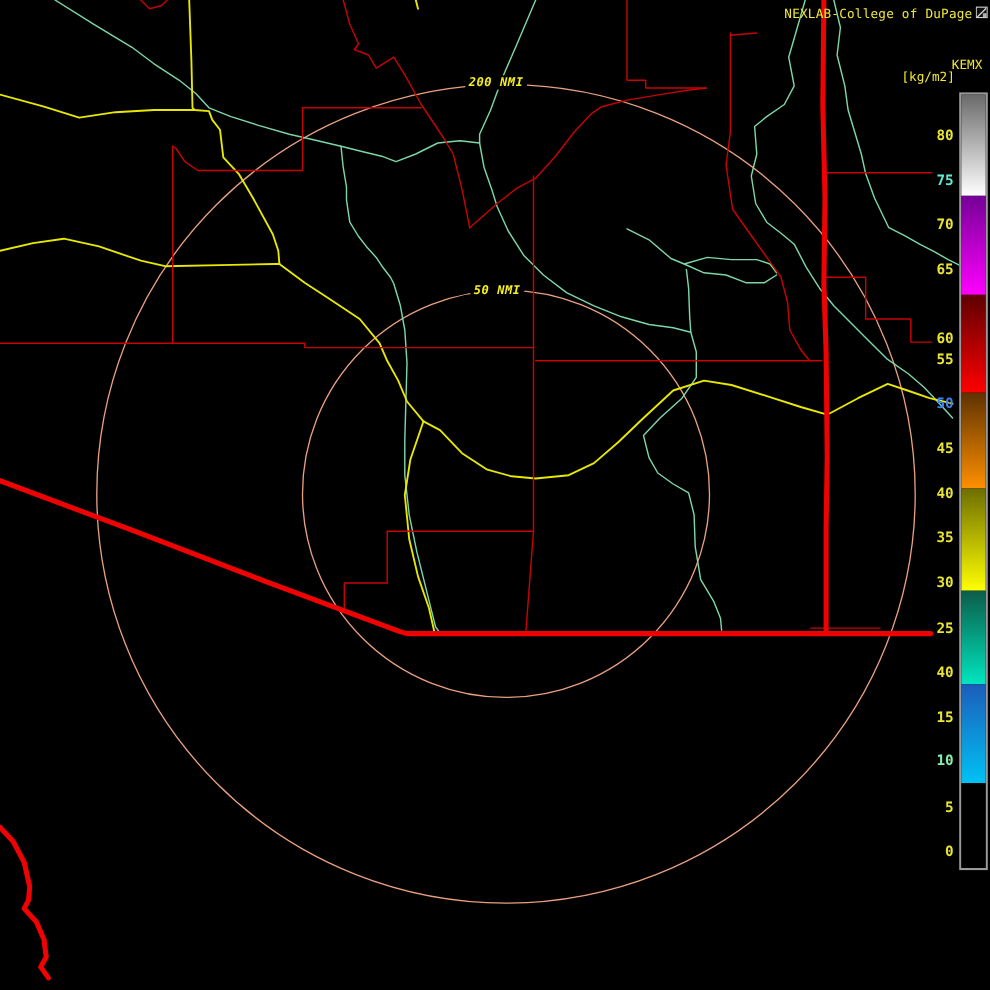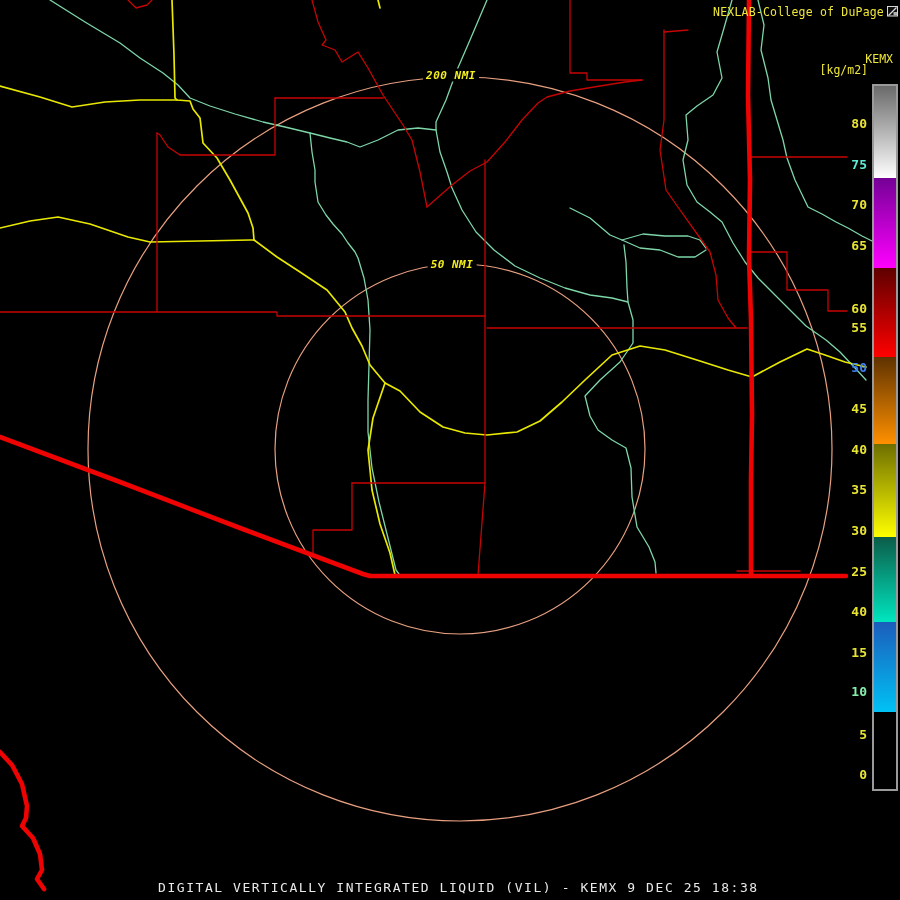--- a/index.html
+++ b/index.html
@@ -101,14 +101,13 @@
       <div class="cb-label" style="top: 482px; color: rgb(232, 228, 52);">35</div>
       <div class="cb-label" style="top: 523px; color: rgb(232, 228, 52);">30</div>
       <div class="cb-label" style="top: 564px; color: rgb(232, 228, 52);">25</div>
       <div class="cb-label" style="top: 604px; color: rgb(232, 228, 52);">40</div>
       <div class="cb-label" style="top: 645px; color: rgb(232, 228, 52);">15</div>
       <div class="cb-label" style="top: 684px; color: #86efac;">10</div>
       <div class="cb-label" style="top: 727px; color: rgb(232, 228, 52);">5</div>
       <div class="cb-label" style="top: 767px; color: rgb(232, 228, 52);">0</div>
     </div>
 
-  <div class="txt" id="footer-text">DIGITAL VERTICALLY INTEGRATED LIQUID (VIL) - KEMX 9 DEC 25 18:38</div>
 </div>
 
 </body></html>

